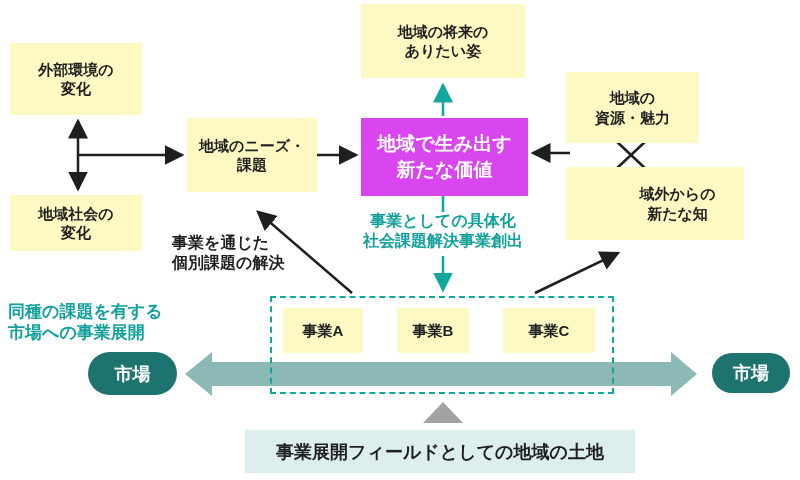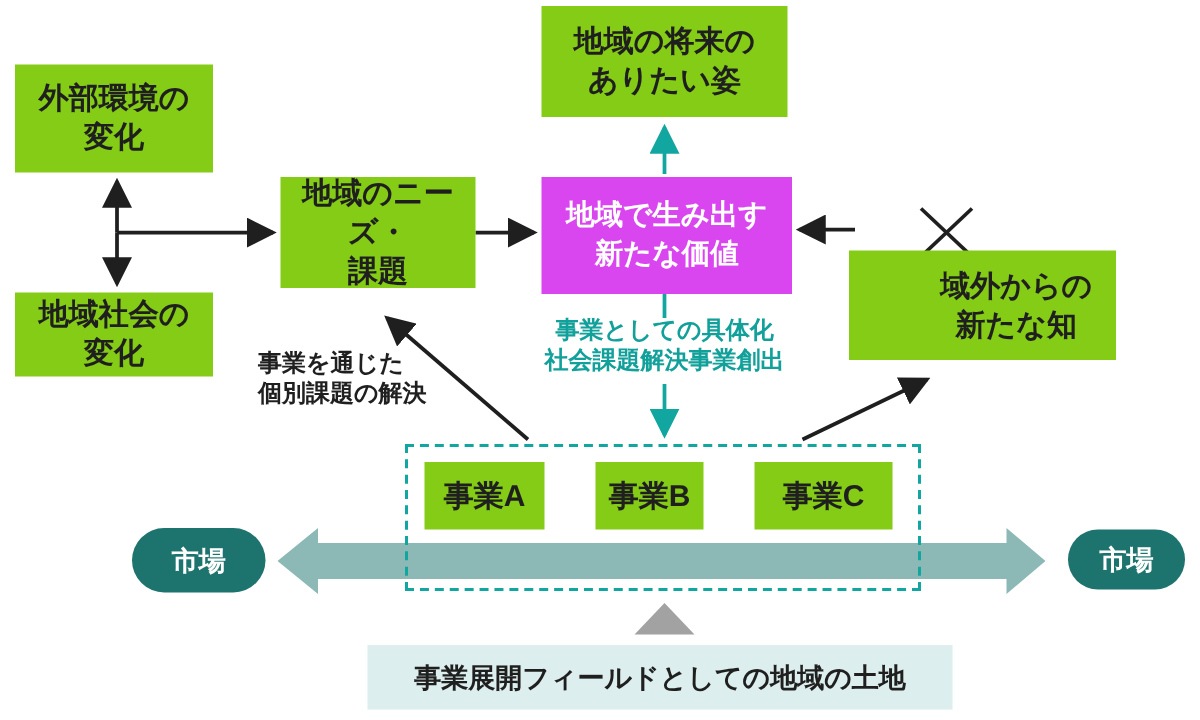--- a/index.html
+++ b/index.html
@@ -1,22 +1,22 @@
 <!DOCTYPE html>
 <html><head>
 <meta charset="utf-8">
 <style>
   html,body{margin:0;padding:0;background:#ffffff;}
   body{font-family:"Liberation Sans","DejaVu Sans",sans-serif;color:#1f1f1f;}
   .canvas{position:relative;width:800px;height:480px;background:#ffffff;overflow:hidden;}
   svg.layer{position:absolute;left:0;top:0;z-index:1;}
   .gbox{
-    position:absolute;z-index:2;background:#84cc16;color:#1f1f1f;
+    position:absolute;z-index:2;background:#fef9c3;color:#1f1f1f;
     font-weight:bold;display:flex;align-items:center;justify-content:center;
-    text-align:center;white-space:pre-line;line-height:1.3;font-size:20px;
+    text-align:center;white-space:pre-line;line-height:1.3;font-size:15px;
   }
   .teal-box{background:#d946ef;color:#ffffff;font-size:19px;line-height:1.35;}
   .dashed{position:absolute;z-index:3;border:2px dashed #12a6a0;background:transparent;pointer-events:none;}
   .pill{
     position:absolute;z-index:4;background:#1d736d;color:#ffffff;font-weight:bold;
     display:flex;align-items:center;justify-content:center;border-radius:999px;font-size:18px;
   }
   .note{position:absolute;z-index:2;font-weight:bold;white-space:pre-line;line-height:1.25;font-size:16px;}
   .note.center{text-align:center;}
   .teal-text{color:#12a09b;}
@@ -78,35 +78,39 @@
 
   <div class="gbox" style="left:187px;top:118px;width:130px;height:74px;">地域のニーズ・
 課題</div>
 
   <div class="gbox" style="left:361px;top:4px;width:164px;height:74px;">地域の将来の
 ありたい姿</div>
 
   <div class="gbox teal-box" style="left:361px;top:118px;width:167px;height:78px;">地域で生み出す
 新たな価値</div>
 
+  <div class="gbox" style="left:566px;top:72px;width:133px;height:71px;">地域の
+資源・魅力</div>
 
   <div class="gbox" style="left:566px;top:167px;width:133px;height:73px;padding-left:45px;">域外からの
 新たな知</div>
 
   <div class="gbox" style="left:283px;top:308px;width:80px;height:45px;">事業A</div>
   <div class="gbox" style="left:397px;top:308px;width:72px;height:45px;">事業B</div>
   <div class="gbox" style="left:503px;top:308px;width:92px;height:45px;">事業C</div>
 
   <div class="dashed" style="left:270px;top:296px;width:340px;height:94px;"></div>
 
   <div class="note" style="left:172px;top:233px;">事業を通じた
 個別課題の解決</div>
 
   <div class="note center teal-text" style="left:330px;top:211px;width:226px;">事業としての具体化
 社会課題解決事業創出</div>
 
+  <div class="note teal-text" style="left:8px;top:301px;font-size:17px;">同種の課題を有する
+市場への事業展開</div>
 
   <div class="pill" style="left:88px;top:352px;width:89px;height:43px;">市場</div>
   <div class="pill" style="left:712px;top:353px;width:78px;height:40px;">市場</div>
 
   <div class="landbox" style="left:245px;top:430px;width:390px;height:43px;">事業展開フィールドとしての地域の土地</div>
 
 </div>
 
 </body></html>

